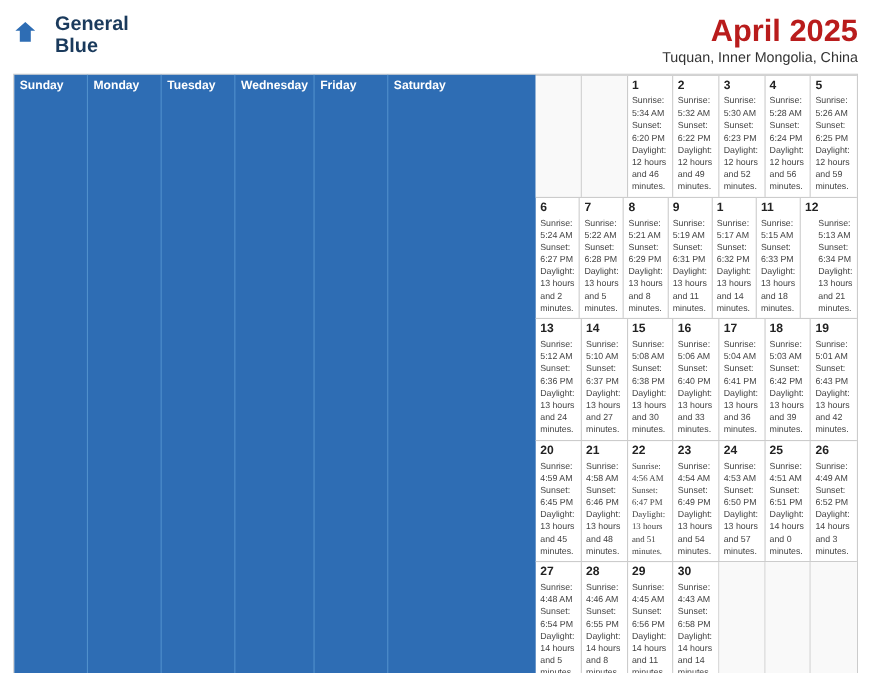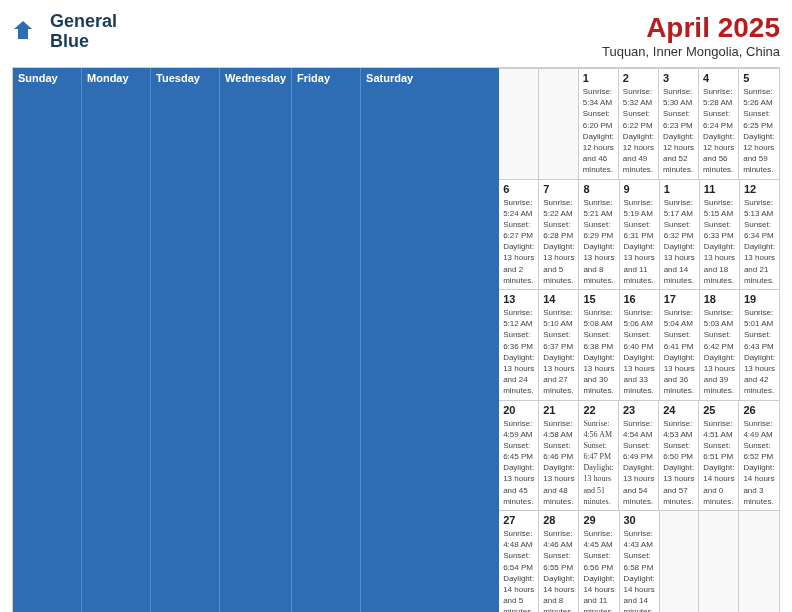--- a/index.html
+++ b/index.html
@@ -208,21 +208,21 @@
           </div>
           <div class="cal-cell">
             <div class="day-num">11</div>
             <div class="day-info" style="white-space: pre-line;">Sunrise: 5:15 AM
 Sunset: 6:33 PM
 Daylight: 13 hours
 and 18 minutes.</div>
           </div>
           <div class="cal-cell">
             <div class="day-num">12</div>
-            <div class="day-info" style="white-space: pre-line;">Sunrise: 5:13 AM
+            <div class="day-info" style="white-space: pre-line; margin-left: 12px;">Sunrise: 5:13 AM
 Sunset: 6:34 PM
 Daylight: 13 hours
 and 21 minutes.</div>
           </div>
         </div>
         <div class="cal-row">
           <div class="cal-cell">
             <div class="day-num">13</div>
             <div class="day-info" style="white-space: pre-line;">Sunrise: 5:12 AM
 Sunset: 6:36 PM

